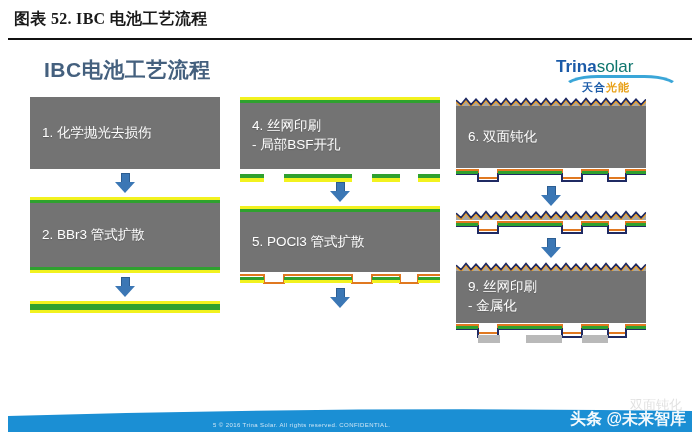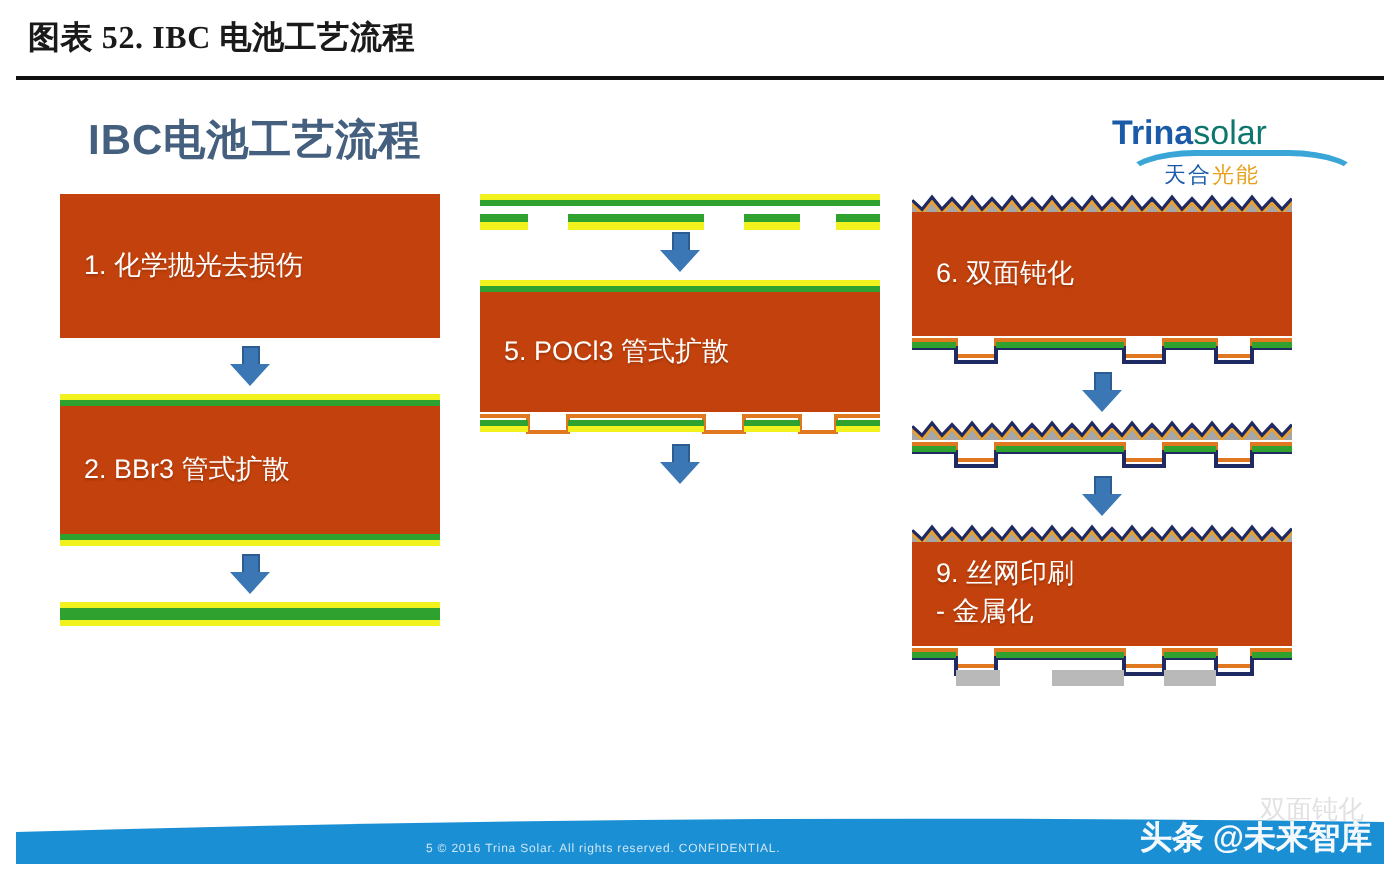--- a/index.html
+++ b/index.html
@@ -36,32 +36,32 @@
   
   #logo{position:absolute;right:10px;top:8px;width:126px;height:46px;}
   #logo-word{position:absolute;left:0;top:2px;font-size:17px;font-weight:bold;white-space:nowrap;}
   #logo-trina{color:#1a5aa8;}
   #logo-solar{color:#0f766e;font-weight:normal;}
   #logo-arc{
     position:absolute;left:6px;top:20px;width:112px;height:22px;
     border:3px solid #3aa6d8;border-color:#3aa6d8 transparent transparent transparent;
     border-radius:56px/22px;
   }
-  #logo-cn{position:absolute;left:26px;top:25px;font-size:11px;color:#1a5aa8;font-weight:normal;letter-spacing:1px;white-space:nowrap;}
+  #logo-cn{position:absolute;left:26px;top:25px;font-size:11px;color:#1a5aa8;font-weight:bold;letter-spacing:1px;white-space:nowrap;}
   #logo-cn .amber{color:#e8a11a;}
   
   .col{position:absolute;top:50px;width:190px;}
   #col-1{left:22px;}
   #col-2{left:232px;width:200px;}
   #col-3{left:448px;width:190px;}
 
   .step{position:relative;margin-bottom:0;}
   .wafer{
     position:relative;width:100%;box-sizing:border-box;
-    background:#c2410c;
+    background:#737373;
   }
   .wafer-label{
     position:absolute;left:12px;top:50%;transform:translateY(-50%);
     color:#ffffff;font-size:13.5px;line-height:1.45;white-space:pre;
     text-shadow:0 1px 1px rgba(0,0,0,.18);
   }
   .wafer-label.two-line{line-height:1.4;}
   
   .film{width:100%;}
   .film-green{height:3px;background:#2fa12f;}
@@ -154,20 +154,23 @@
       <div class="film film-green"></div>
       <div class="film film-yellow"></div>
     </div>
   </div>
 
   <div class="col" id="col-2">
 
     <div class="step">
       <div class="film film-yellow"></div>
       <div class="film film-green"></div>
+      <div class="wafer" style="height:66px;">
+        <div class="wafer-label two-line"><span>4. 丝网印刷</span><br><span>- 局部BSF开孔</span></div>
+      </div>
       <div class="openings">
         <svg width="200" height="9" viewBox="0 0 200 9" preserveAspectRatio="none">
           <rect x="0" y="0" width="24" height="4" fill="#2fa12f"></rect>
           <rect x="0" y="4" width="24" height="4" fill="#f2f21f"></rect>
           <rect x="44" y="0" width="68" height="4" fill="#2fa12f"></rect>
           <rect x="44" y="4" width="68" height="4" fill="#f2f21f"></rect>
           <rect x="132" y="0" width="28" height="4" fill="#2fa12f"></rect>
           <rect x="132" y="4" width="28" height="4" fill="#f2f21f"></rect>
           <rect x="178" y="0" width="22" height="4" fill="#2fa12f"></rect>
           <rect x="178" y="4" width="22" height="4" fill="#f2f21f"></rect>

